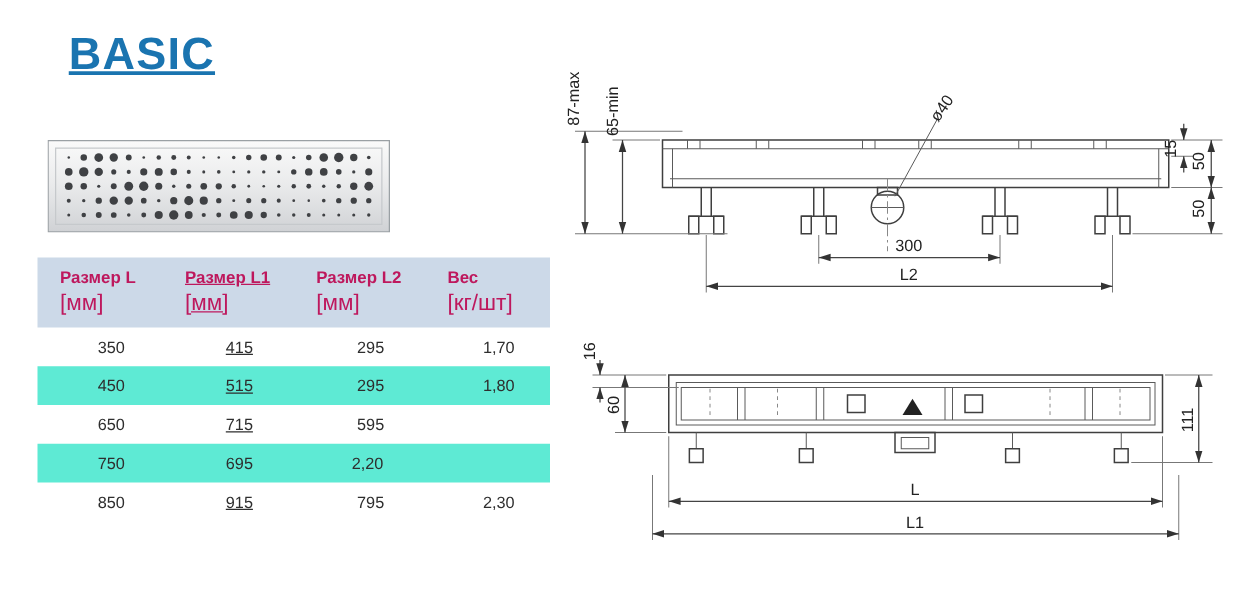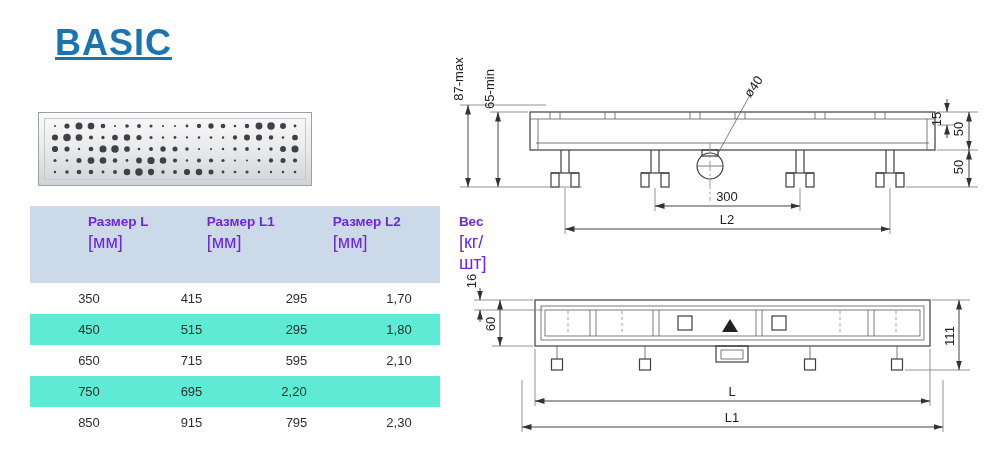--- a/index.html
+++ b/index.html
@@ -6,24 +6,24 @@
   html,body { width:1000px; height:471px; }
   body { background:#ffffff; font-family:"Liberation Sans", sans-serif; position:relative; overflow:hidden; }
 
   .title { position:absolute; left:55px; top:22px; font-size:36px; font-weight:bold;
            letter-spacing:1px; color:#1a74b0;text-decoration:underline; }
 
   .grate { position:absolute; left:38px; top:112px; width:274px; height:74px; }
 
   .spec-table { position:absolute; left:30px; top:206px; width:410px; font-size:13px; }
   .thead { display:flex; background:#ccd9e8; }
-  .th { padding:8px 0 9px 18px; color:#6d28d9;margin-left:40px; }
+  .th { padding:8px 0 9px 18px; color:#be185d; }
   .th-label { font-weight:bold; font-size:13.5px; white-space:nowrap; }
   .th-unit { font-size:18px; margin-top:3px; }
-  .col1 { width:100px; } .col2 { width:105px; } .col3 { width:105px; } .col4 { width:100px; }
+  .col1 { width:100px; } .col2 { width:105px;text-decoration:underline; } .col3 { width:105px; } .col4 { width:100px; }
   .trow { display:flex;text-align:center; }
   .trow.alt { background:#5eead4; }
   .td { padding:8px 0 8px 18px; color:#2e2e2e; }
 
   .drawing { position:absolute; left:450px; top:15px; }
   .ol  { stroke:#3f3f3f; stroke-width:1.2; fill:none; }
   .tl  { stroke:#5a5a5a; stroke-width:0.8; fill:none; }
   .ext { stroke:#777; stroke-width:0.8; }
   .dim { stroke:#444; stroke-width:1; }
   .cl  { stroke:#888; stroke-width:0.8; stroke-dasharray:10 3 2 3; }
@@ -187,21 +187,20 @@
     <div class="trow alt">
       <div class="td col1">450</div>
       <div class="td col2">515</div>
       <div class="td col3">295</div>
       <div class="td col4">1,80</div>
     </div>
     <div class="trow">
       <div class="td col1">650</div>
       <div class="td col2">715</div>
       <div class="td col3">595</div>
-      <div class="td col4">2,10</div>
     </div>
     <div class="trow alt">
       <div class="td col1">750</div>
       <div class="td col3">695</div>
       <div class="td col4">2,20</div>
     </div>
     <div class="trow">
       <div class="td col1">850</div>
       <div class="td col2">915</div>
       <div class="td col3">795</div>

